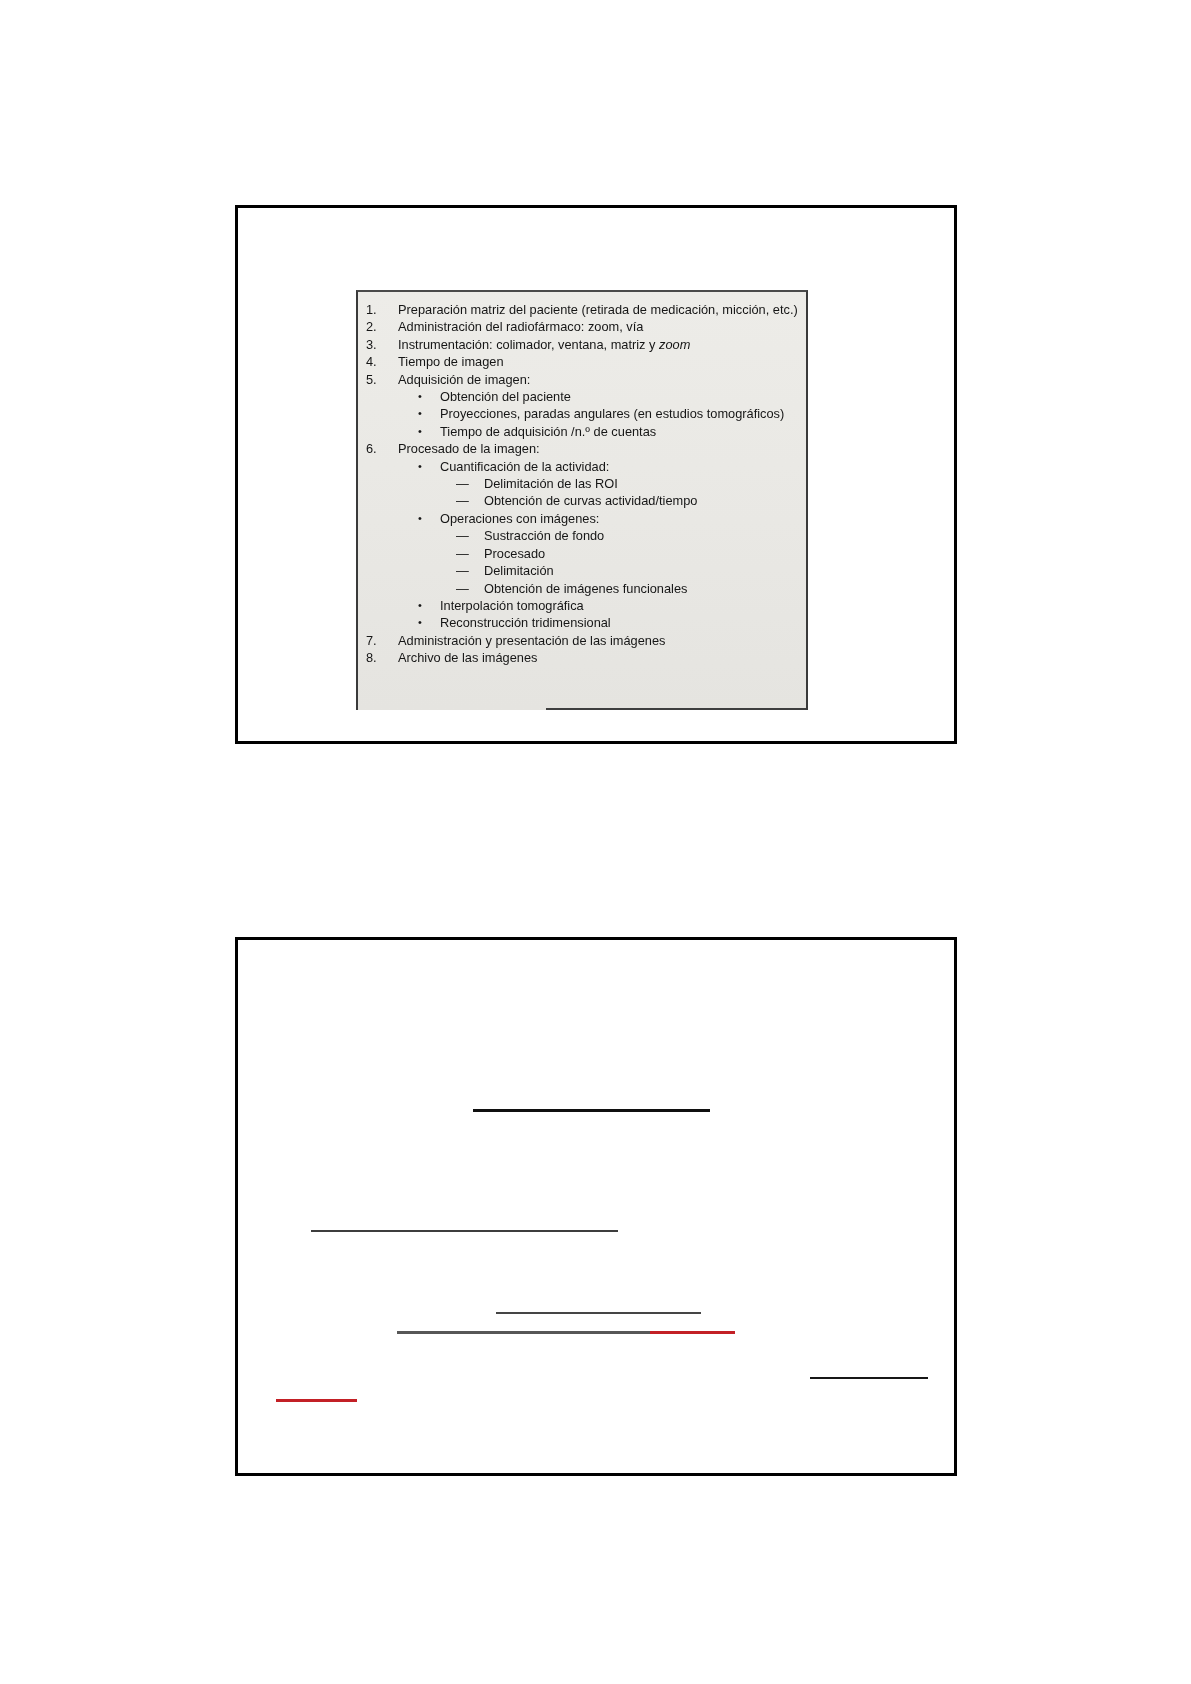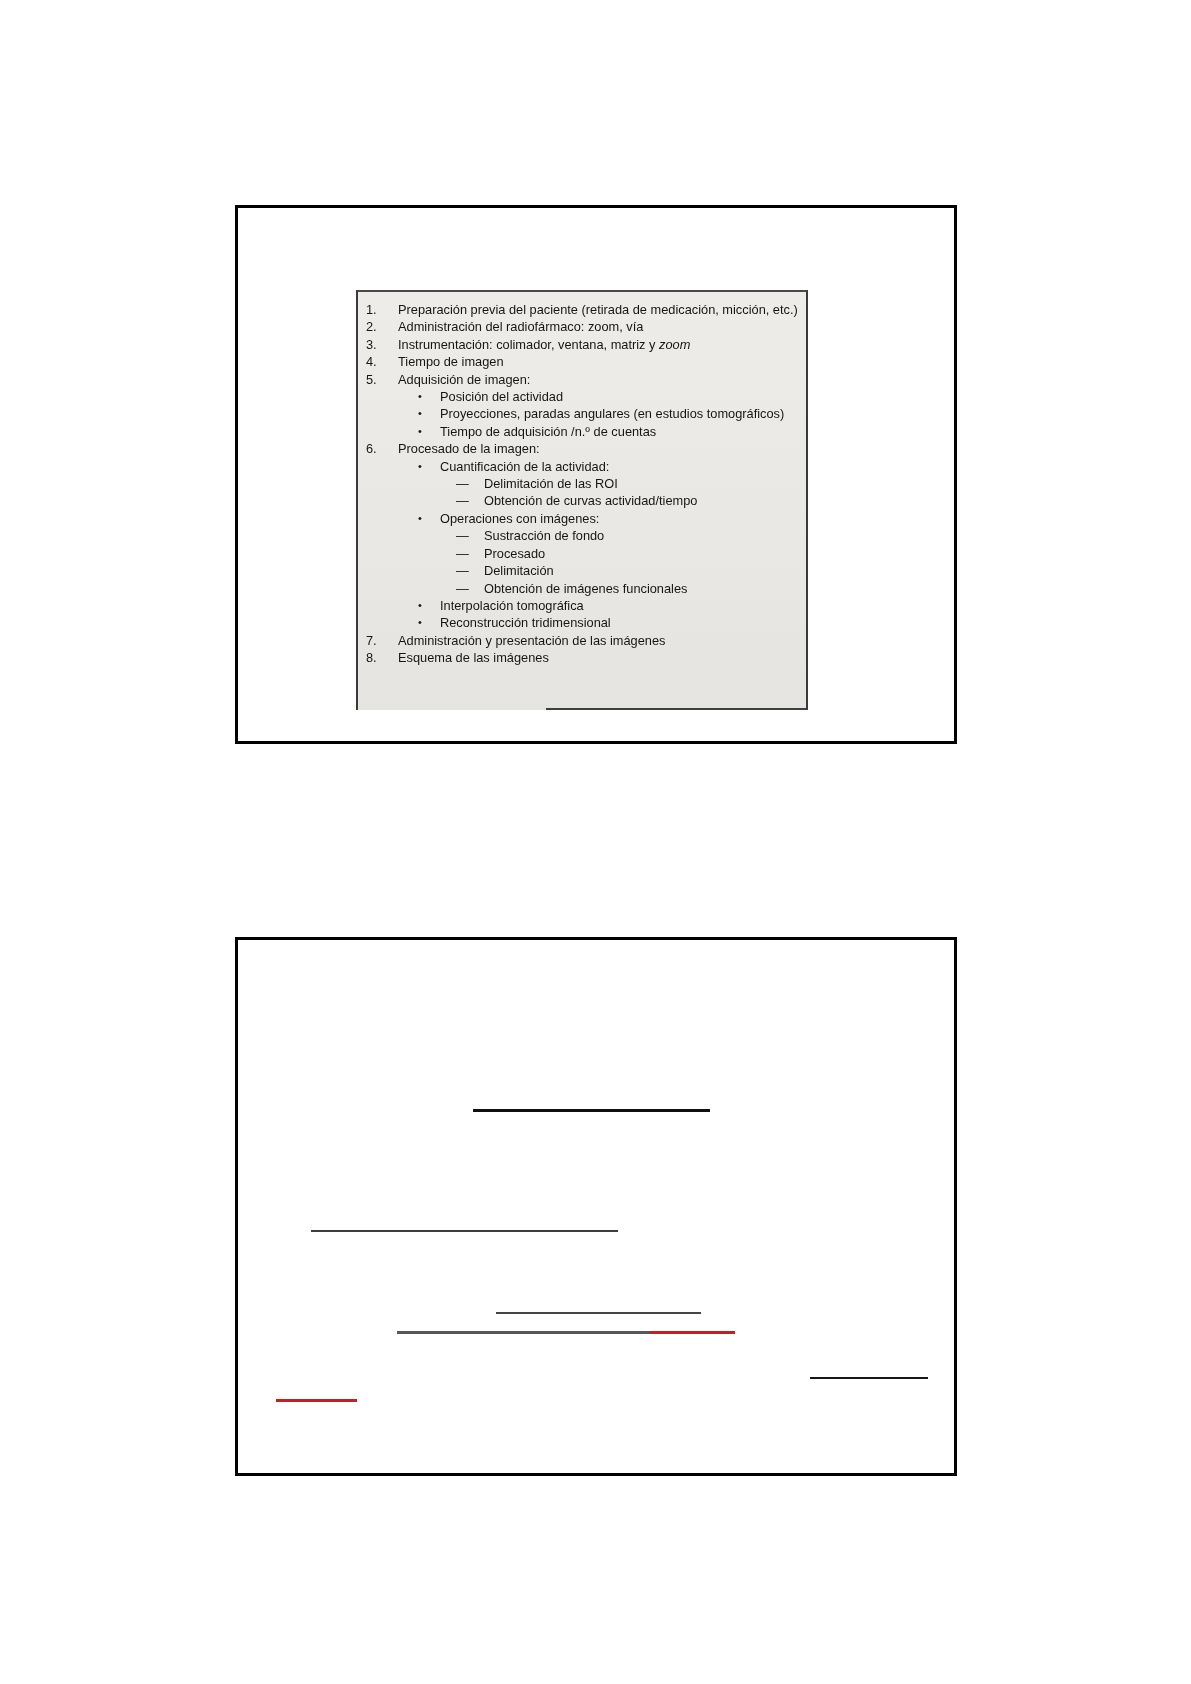--- a/index.html
+++ b/index.html
@@ -42,41 +42,41 @@
 </head>
 <body>
 
 <div class="page">
 
   <div class="frame frame-top">
     <div class="scan">
       <div class="scan-list" id="scan-list">
           <div class="row lvl1">
             <span class="marker">1.</span>
-            <span class="txt">Preparación previa del paciente (retirada de medicación, micción, etc.)</span>
+            <span class="txt">Preparación matriz del paciente (retirada de medicación, micción, etc.)</span>
           </div>
           <div class="row lvl1">
             <span class="marker">2.</span>
             <span class="txt">Administración del radiofármaco: zoom, vía</span>
           </div>
           <div class="row lvl1">
             <span class="marker">3.</span>
             <span class="txt">Instrumentación: colimador, ventana, matriz y <i>zoom</i></span>
           </div>
           <div class="row lvl1">
             <span class="marker">4.</span>
             <span class="txt">Tiempo de imagen</span>
           </div>
           <div class="row lvl1">
             <span class="marker">5.</span>
             <span class="txt">Adquisición de imagen:</span>
           </div>
           <div class="row lvl2">
             <span class="marker">•</span>
-            <span class="txt">Posición del actividad</span>
+            <span class="txt">Obtención del paciente</span>
           </div>
           <div class="row lvl2">
             <span class="marker">•</span>
             <span class="txt">Proyecciones, paradas angulares (en estudios tomográficos)</span>
           </div>
           <div class="row lvl2">
             <span class="marker">•</span>
             <span class="txt">Tiempo de adquisición /n.º de cuentas</span>
           </div>
           <div class="row lvl1">
@@ -122,21 +122,21 @@
           <div class="row lvl2">
             <span class="marker">•</span>
             <span class="txt">Reconstrucción tridimensional</span>
           </div>
           <div class="row lvl1">
             <span class="marker">7.</span>
             <span class="txt">Administración y presentación de las imágenes</span>
           </div>
           <div class="row lvl1">
             <span class="marker">8.</span>
-            <span class="txt">Esquema de las imágenes</span>
+            <span class="txt">Archivo de las imágenes</span>
           </div>
         </div>
       <div class="scan-bottom-edge"></div>
     </div>
   </div>
 
   <div class="frame frame-bottom"></div>
 
   <div id="lines-layer">
       <div class="blank-line" style="left: 473px; top: 1109px; width: 237px; height: 3px; background: rgb(16, 16, 16);"></div>

